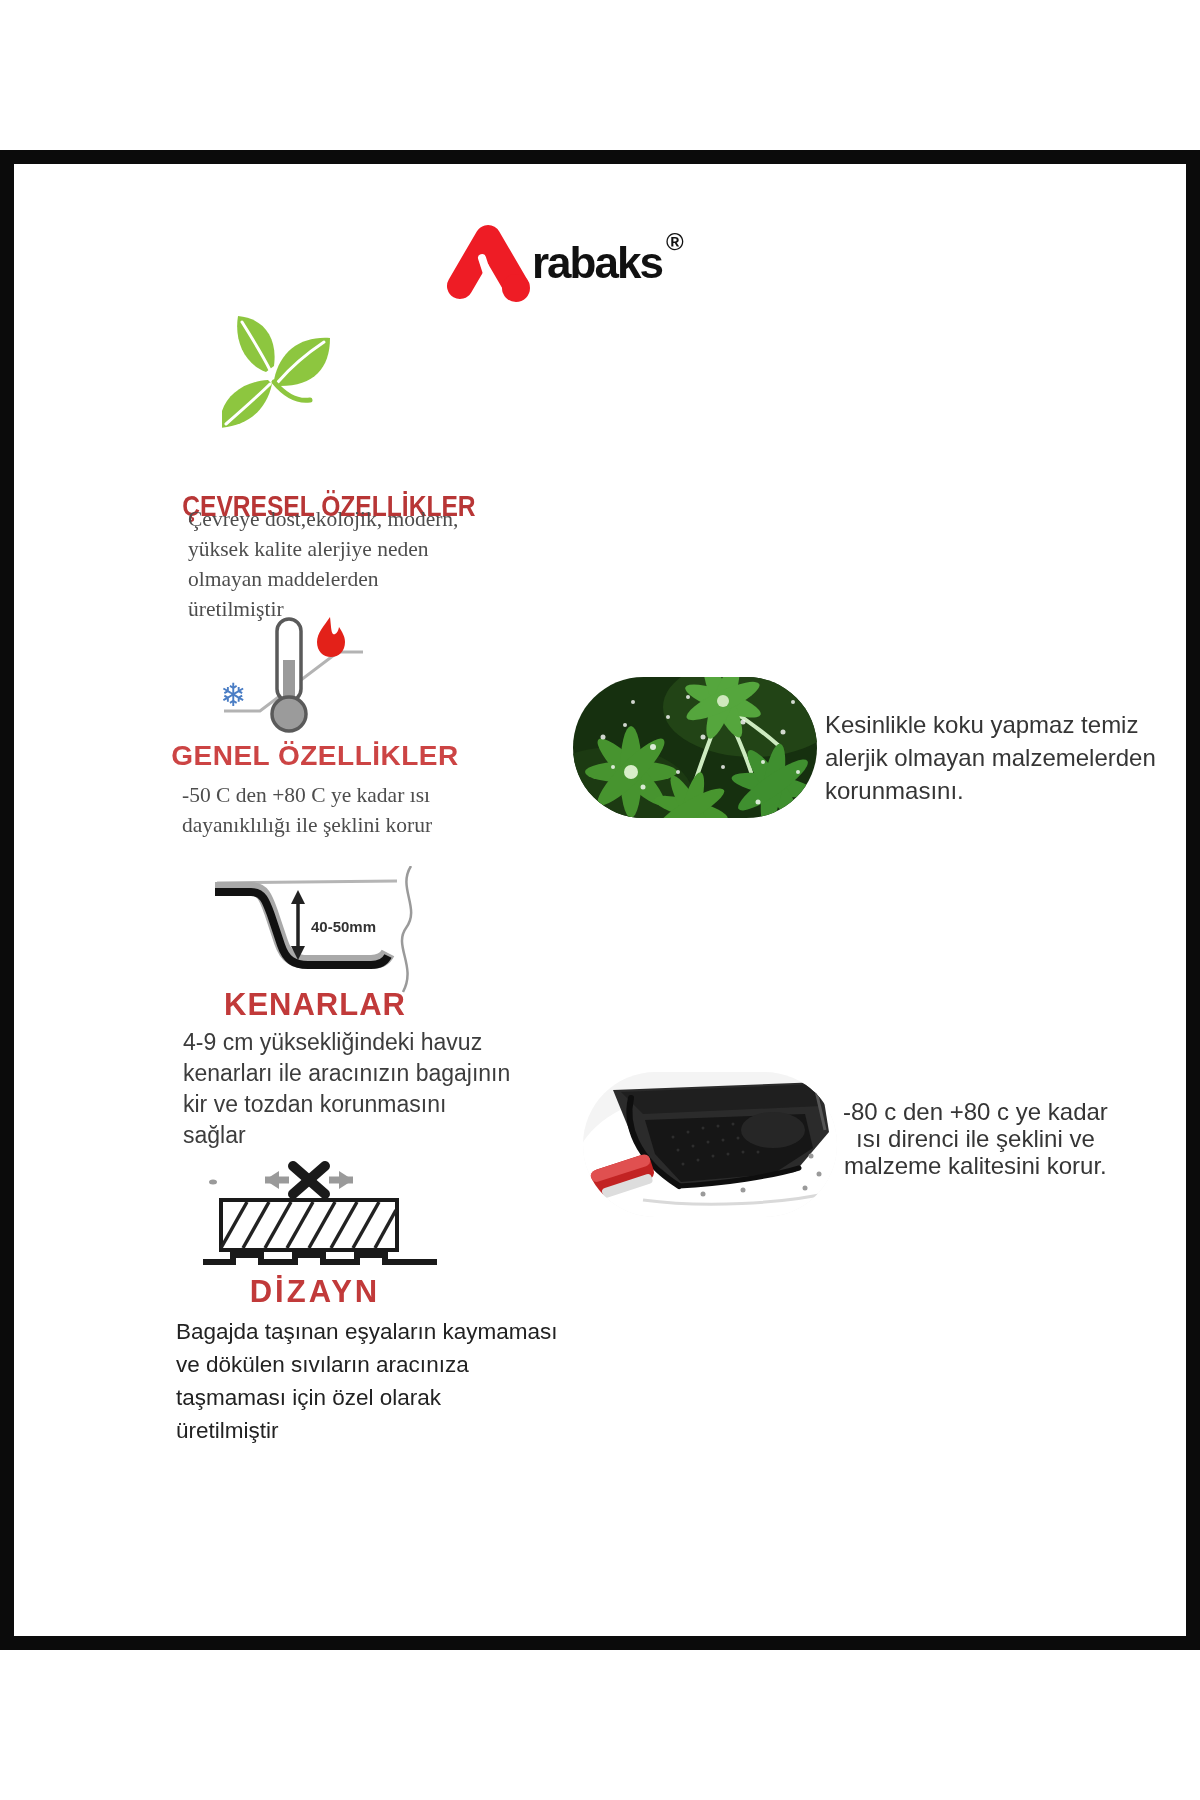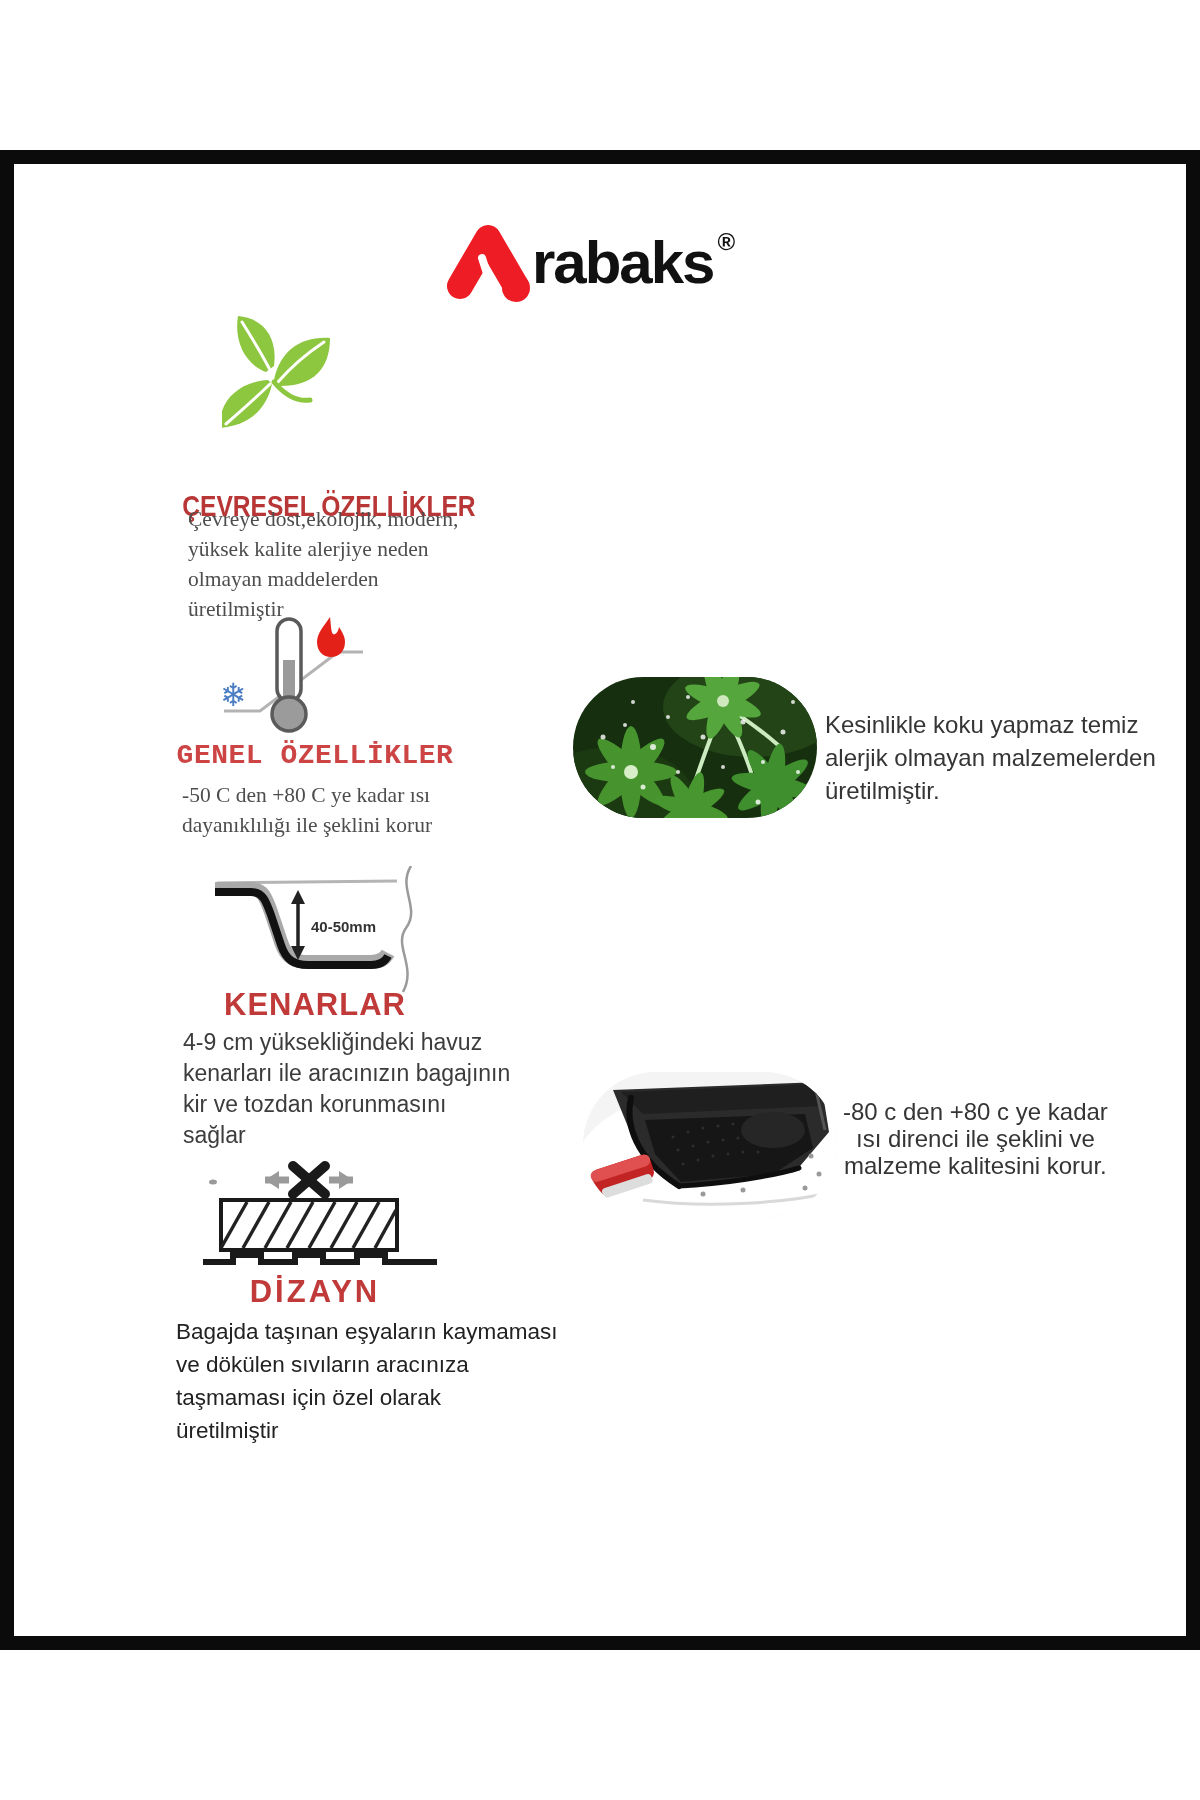--- a/index.html
+++ b/index.html
@@ -8,29 +8,29 @@
     font-family:"Liberation Sans", sans-serif;overflow:hidden;
   }
   .abs{position:absolute;}
   .frame{
     left:0;top:150px;width:1200px;height:1500px;
     border:14px solid #0b0b0b;box-sizing:border-box;background:transparent;
   }
   
   .logo{left:446px;top:222px;display:flex;align-items:flex-start;}
   .logo-name{
-    font-size:60px;font-weight:bold;color:#111;letter-spacing:-2px;
+    font-size:44px;font-weight:bold;color:#111;letter-spacing:-2px;
     line-height:82px;margin-left:2px;
   }
   .logo-reg{font-size:24px;font-weight:bold;color:#111;margin-left:4px;margin-top:6px;}
   
   .hwrap{left:150px;width:330px;text-align:center;}
   .h-red{color:#b83636;font-weight:bold;white-space:nowrap;}
   .h-cond{display:inline-block;transform:scaleX(0.82);transform-origin:center;font-size:30px;letter-spacing:0;}
-  .h-general{font-size:28px;letter-spacing:0.5px;color:#c44;font-family:Liberation Mono, monospace;}
+  .h-general{font-size:28px;letter-spacing:0.5px;color:#c44;}
   .h-kenarlar{font-size:31px;letter-spacing:1px;color:#c13a3a;}
   .h-dizayn{font-size:31px;letter-spacing:3px;color:#c13a3a;}
   
   .para{white-space:pre-line;}
   .p-soft{font-size:21.5px;line-height:30px;color:#4d4d4d;font-family:Liberation Serif, serif;}
   .p-dark{font-size:23px;line-height:31px;color:#3c3c3c;}
   .p-darker{font-size:22.5px;line-height:33px;color:#222;}
   .callout{white-space:pre-line;font-size:24px;color:#353535;}
   .c1{line-height:33px;}
   .c2{line-height:27px;text-align:center;}
@@ -205,21 +205,21 @@
         <circle cx="185" cy="125" r="2.5"></circle>
       <circle cx="60" cy="25" r="2"></circle>
         <circle cx="115" cy="20" r="2"></circle>
         <circle cx="220" cy="25" r="2"></circle>
     </g>
   </svg>
 </div>
 
 <div class="abs callout c1" style="left:825px;top:708px;">Kesinlikle koku yapmaz temiz
 alerjik olmayan malzemelerden
-üretilmiştir.</div>
+korunmasını.</div>
 
 <div class="abs pill" style="left:583px;top:1072px;width:254px;height:145px;">
   <svg width="254" height="145" viewBox="0 0 254 145">
     <rect width="254" height="145" fill="#f4f4f4"></rect>
     <path d="M0,70 C20,40 60,22 120,18 L254,12 L254,145 L0,145 Z" fill="#ffffff"></path>
     <path d="M30,18 L238,10 L246,60 L212,100 L95,114 L52,72 Z" fill="#2b2b2b"></path>
     <path d="M38,20 L236,12 L238,34 L60,42 Z" fill="#1f1f1f"></path>
     <path d="M62,48 L222,42 L230,76 L190,102 L98,110 L72,82 Z" fill="#161616"></path>
     <g fill="#2e2e2e">
       <circle cx="90" cy="65" r="1.5"></circle>

